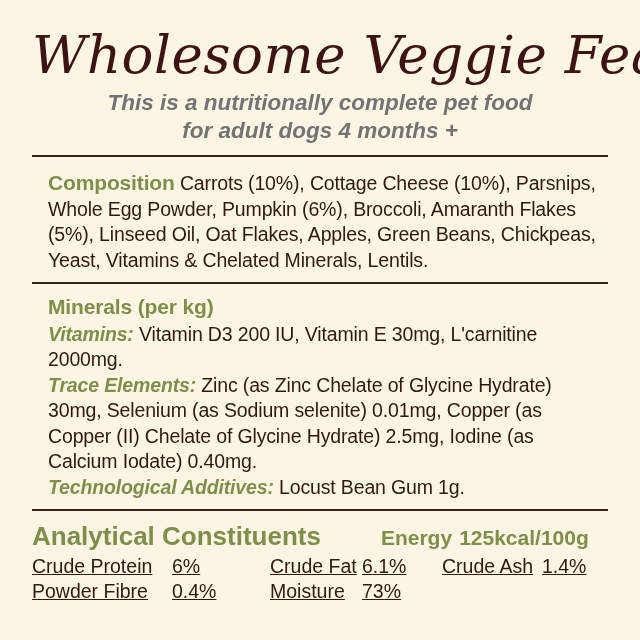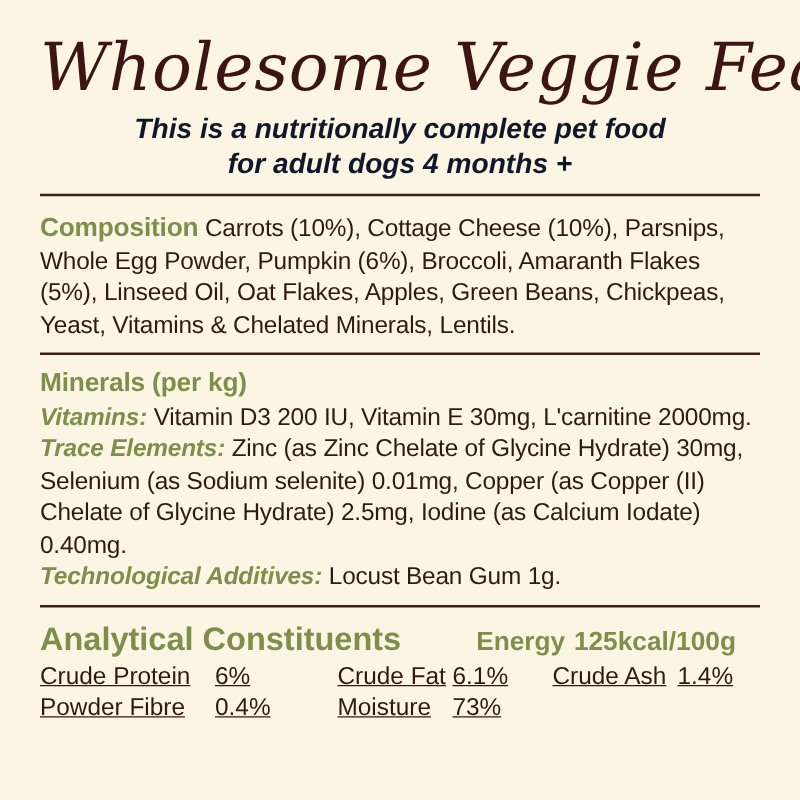--- a/index.html
+++ b/index.html
@@ -38,40 +38,41 @@
     white-space: nowrap;
   }
 
   .subtitle {
     margin: 6px 0 0 0;
     text-align: center;
     font-size: 22.5px;
     line-height: 1.22;
     font-weight: bold;
     font-style: italic;
-    color: #0f172a;
+    color: #737373;
   }
   .subtitle .ln { display: block; }
 
   
   .rule {
     height: 2px;
     background: #3d1f14;
     width: 576px;
     margin: 0;
   }
   .rule-top    { margin-top: 11px; }
   .rule-mid    { margin-top: 9px; }
 
   
   .body-text {
     font-size: 19.5px;
     line-height: 1.31;
     color: #2e1a10;
     letter-spacing: -0.15px;
+    margin-left: 16px;
   }
 
   .sec-head {
     font-weight: bold;
     color: #7d8f4a;
   }
   .sec-head-italic {
     font-weight: bold;
     font-style: italic;
     color: #7d8f4a;

